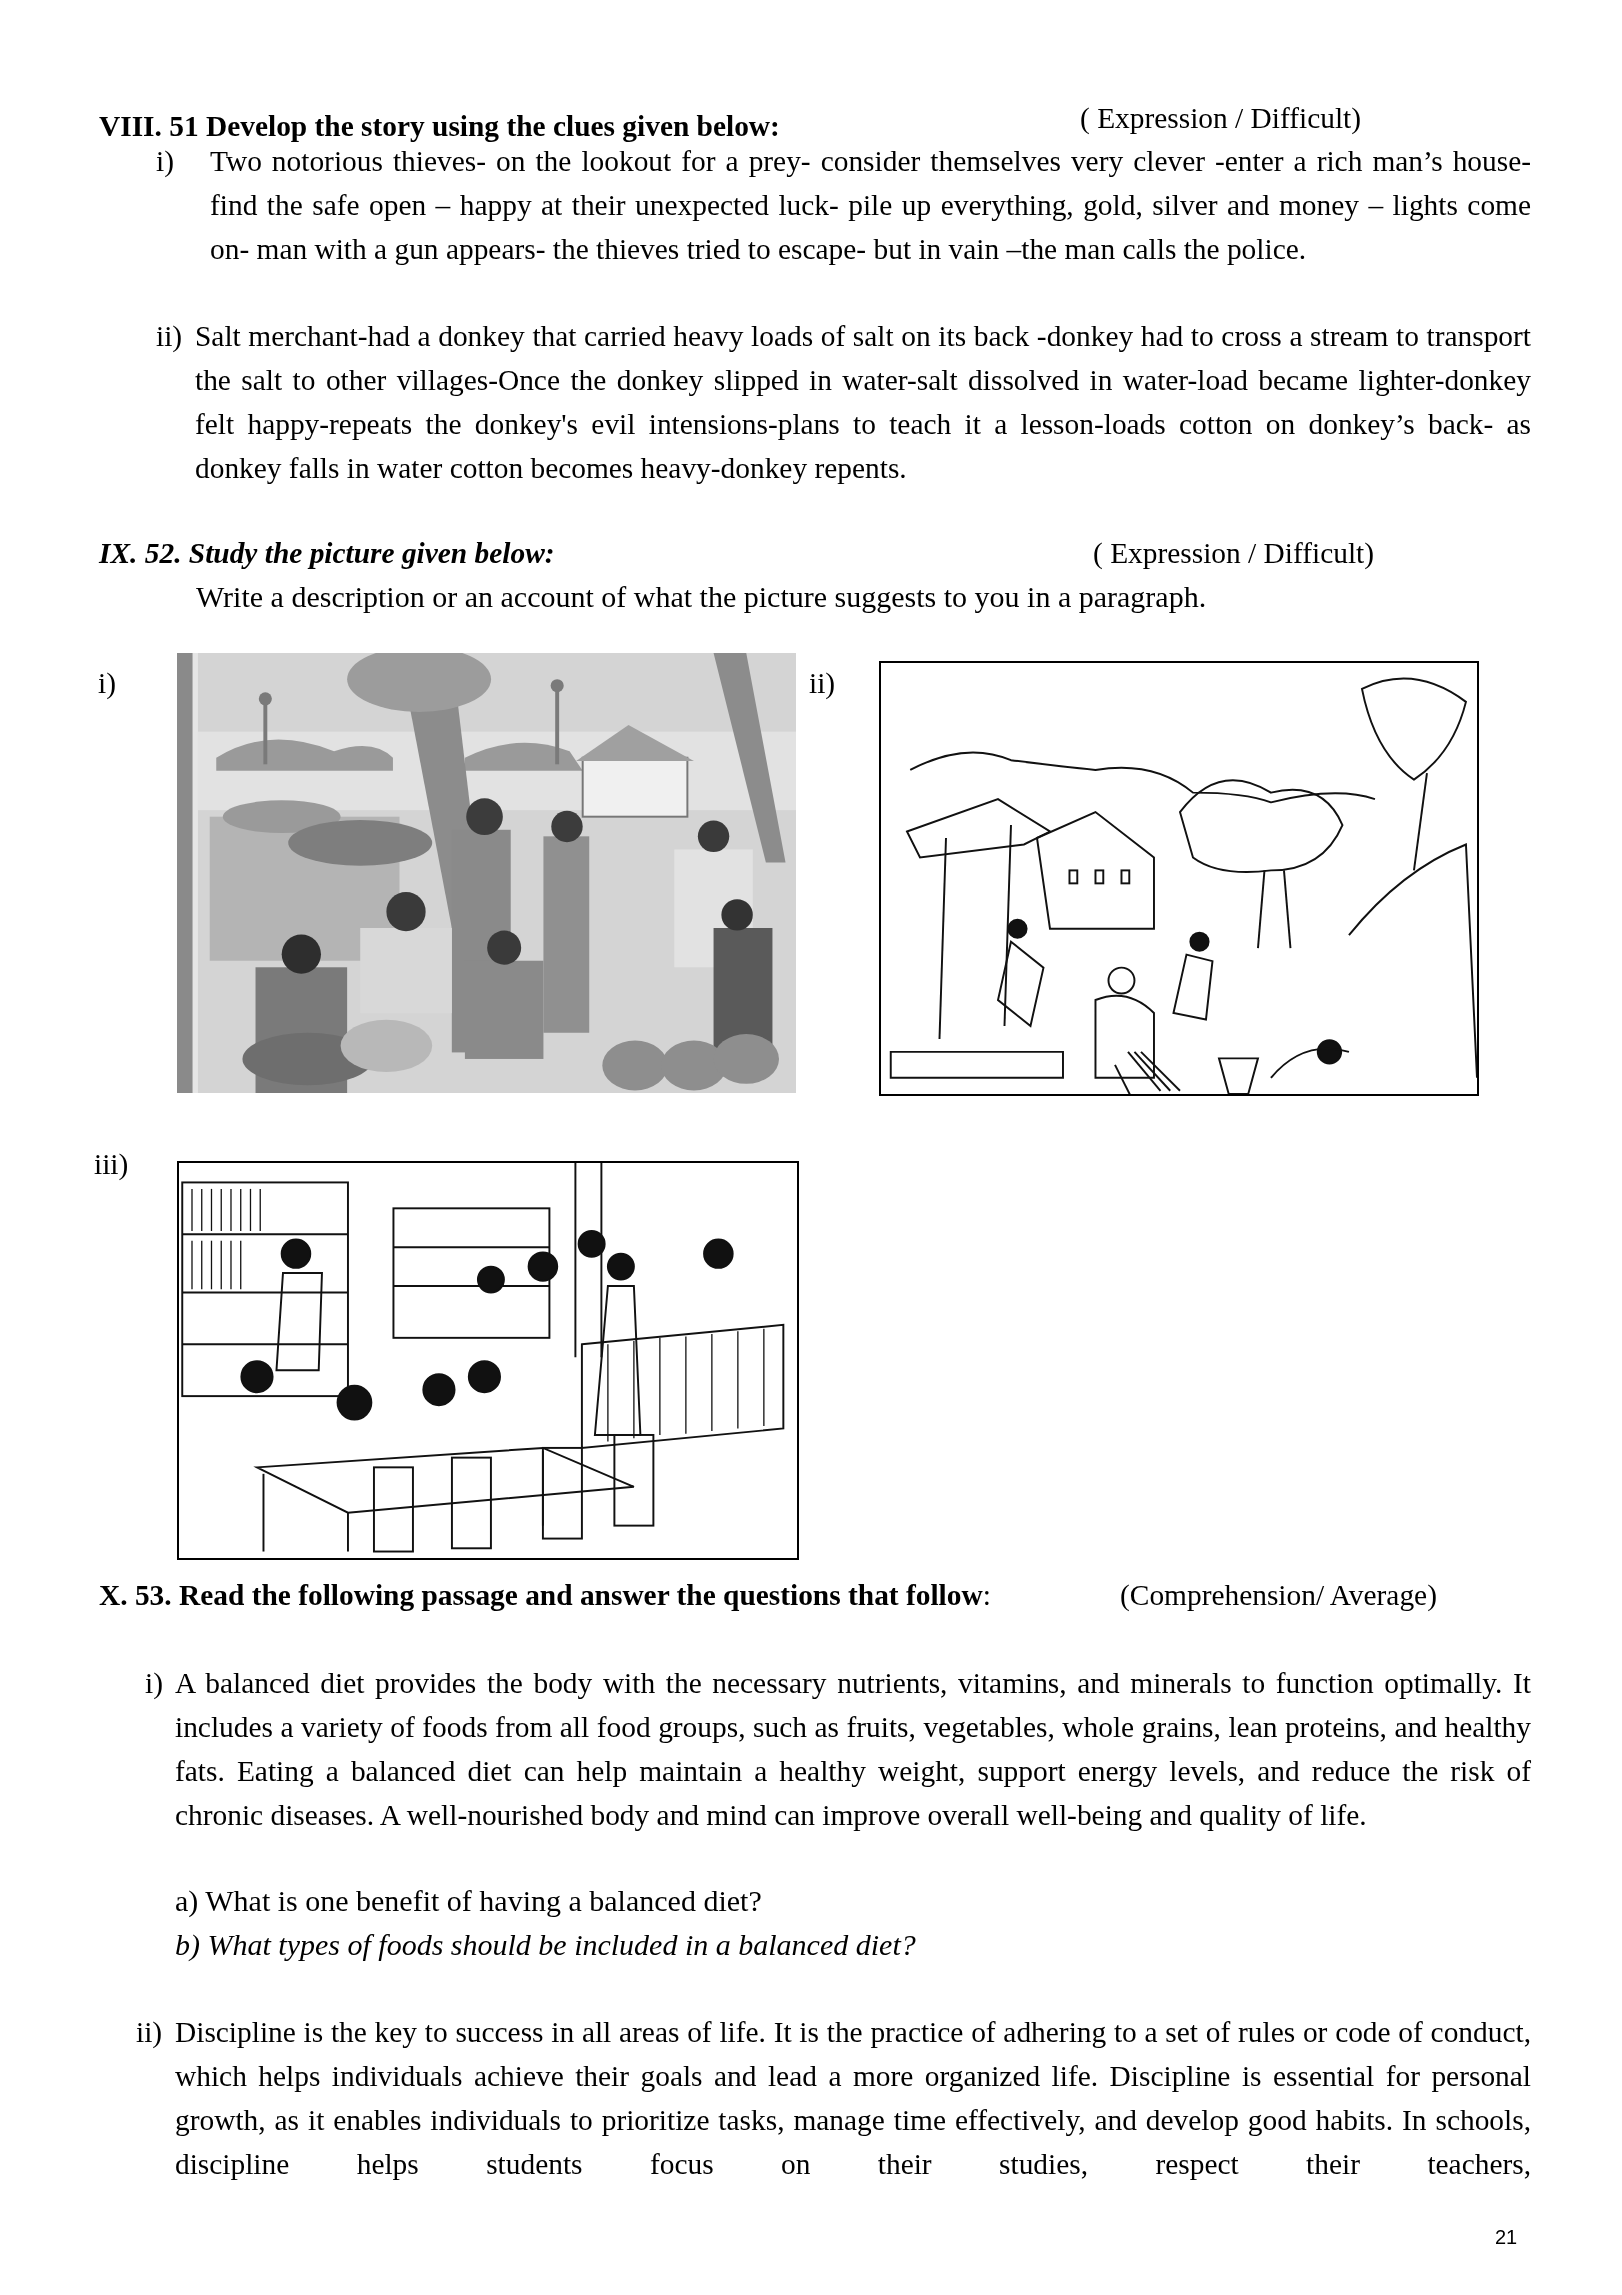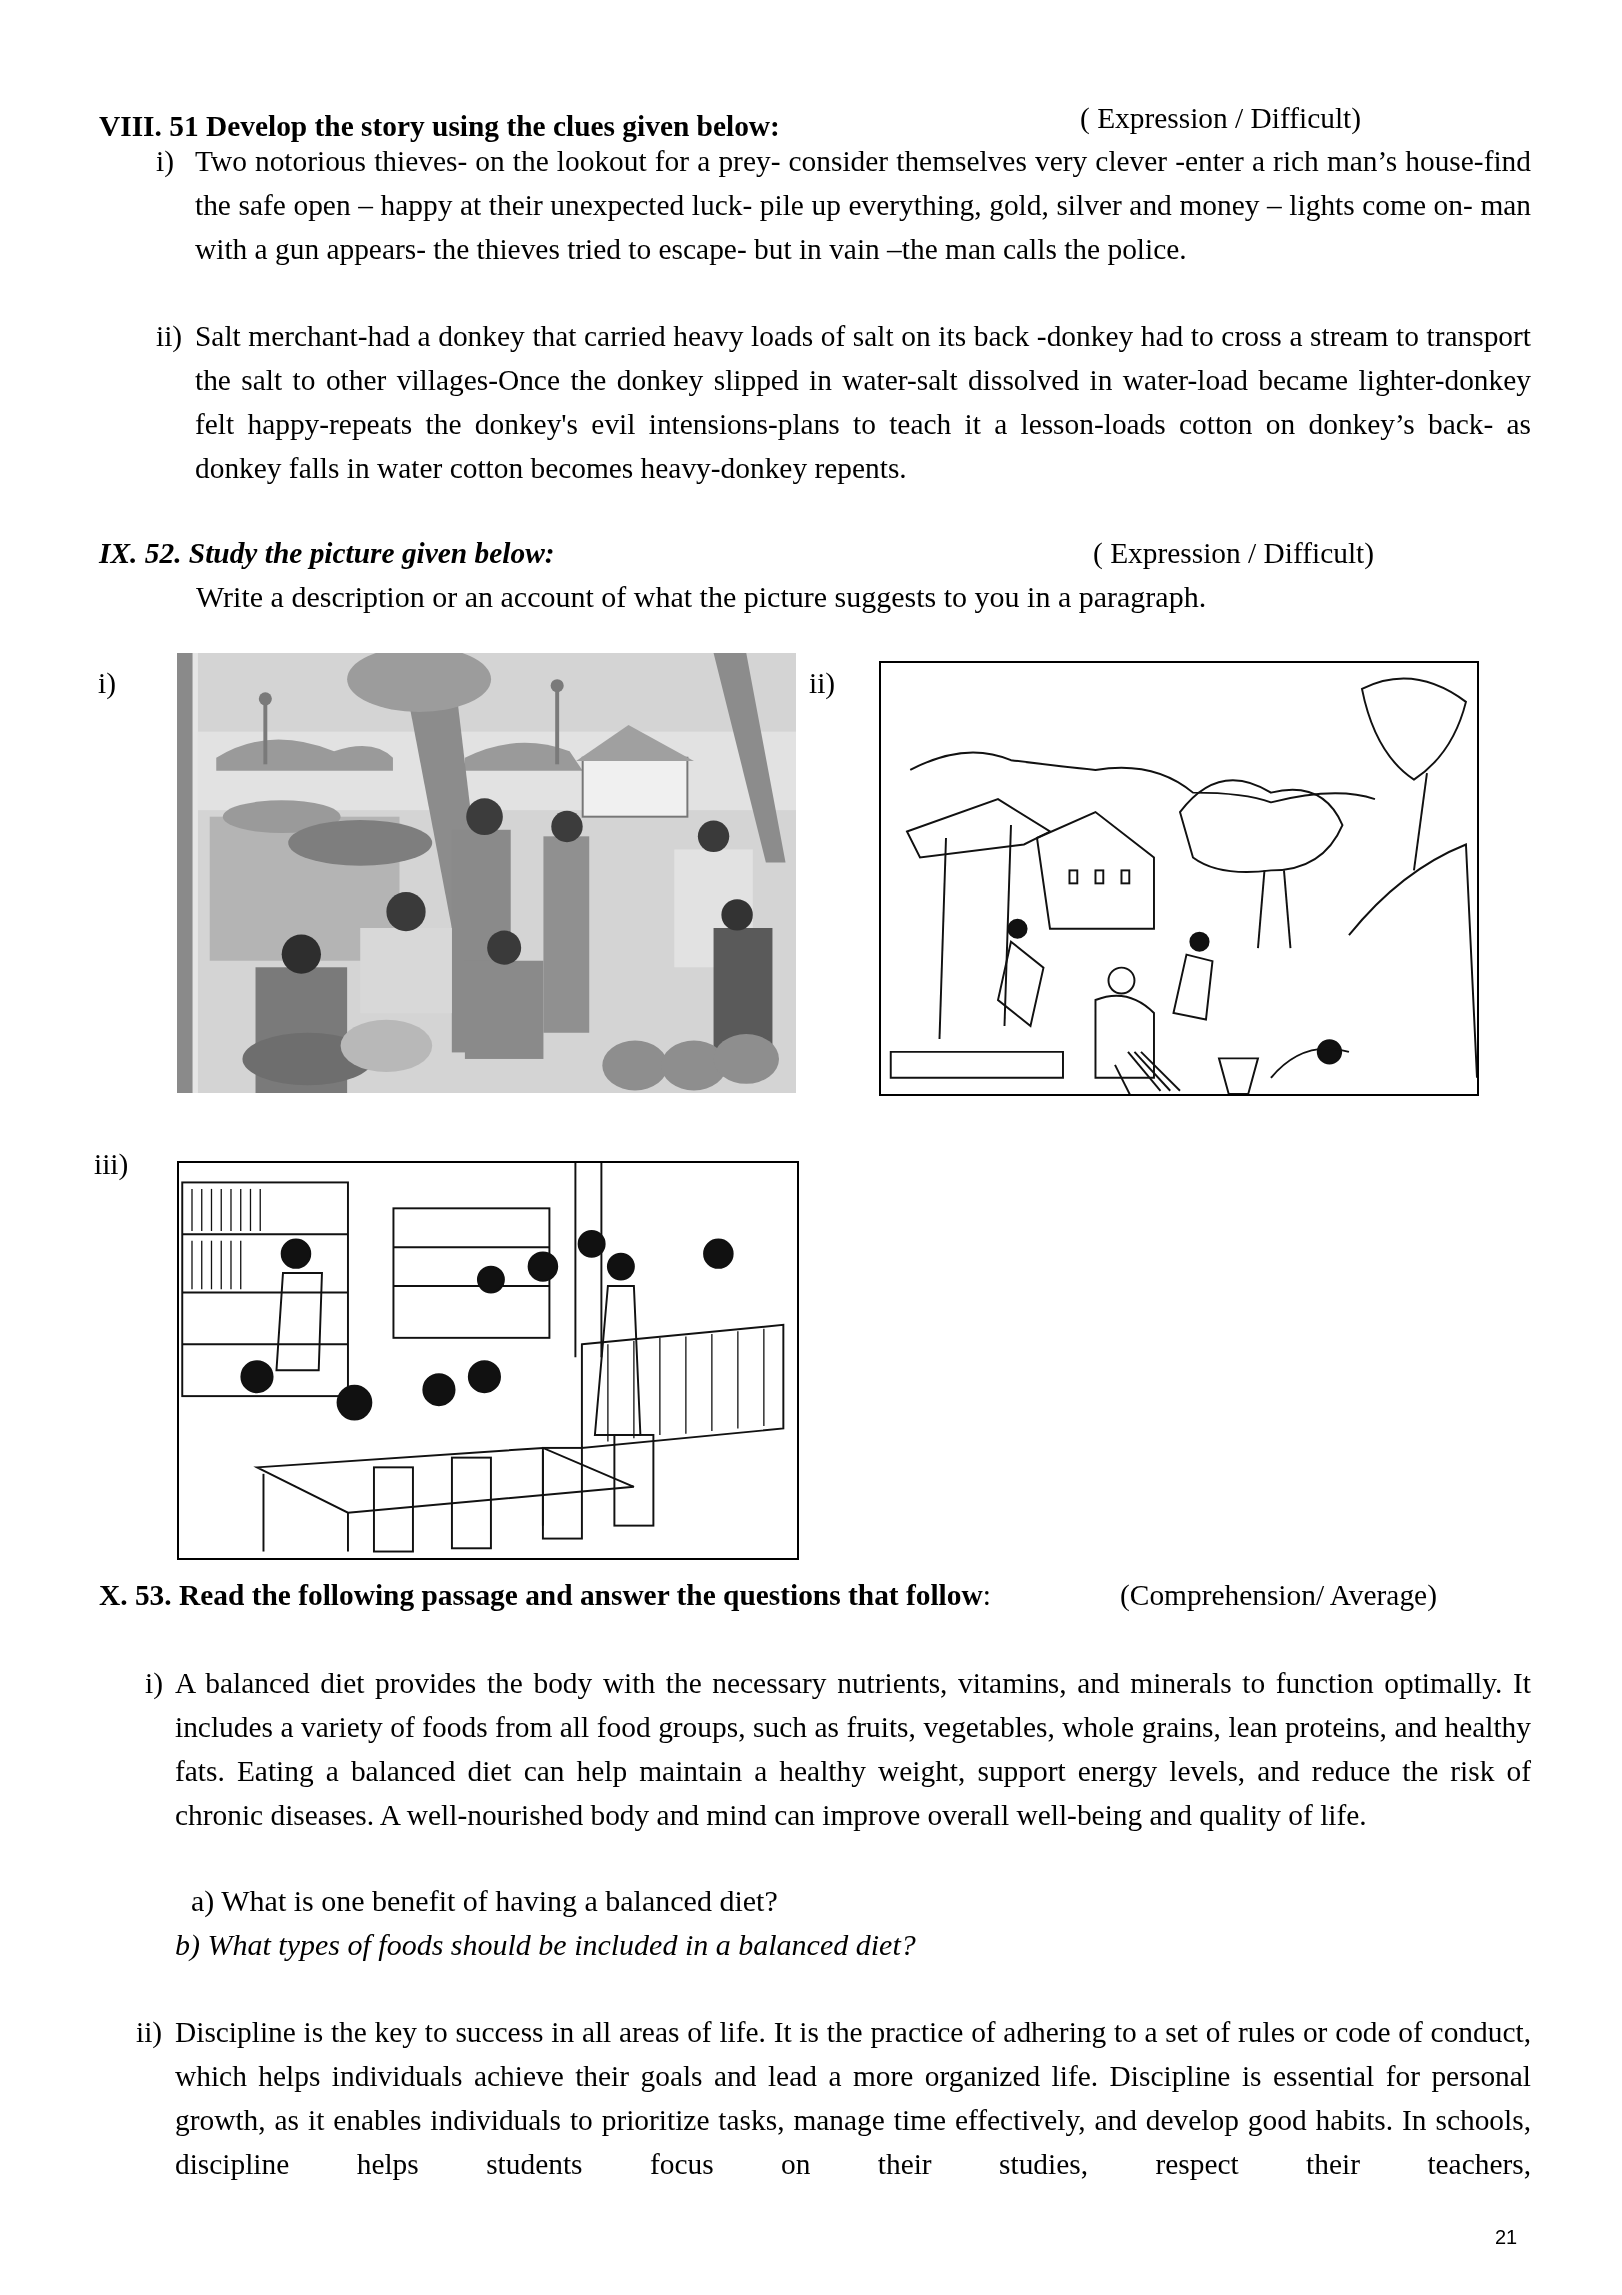--- a/index.html
+++ b/index.html
@@ -22,21 +22,21 @@
   .page-num { position: absolute; font-family: "Liberation Sans", "DejaVu Sans", sans-serif; font-size: 20px; }
 </style>
 </head>
 <body>
 
 <div class="heading bold" style="left:99px; top:96px;margin-top:8px;">VIII. 51 Develop the story using the clues given below:</div>
 <div class="tag" style="left:1080px; top:96px;">( Expression / Difficult)</div>
 
 <div class="item" style="left:156px; top:139px; width:1375px;">
   <span class="num">i)</span>
-  <div class="body" style="margin-left:39px;">Two notorious thieves- on the lookout for a prey- consider themselves very clever -enter a rich man’s house-find the safe open – happy at their unexpected luck- pile up everything, gold, silver and money – lights come on- man with a gun appears- the thieves tried to escape- but in vain –the man calls the police.</div>
+  <div class="body" style="margin-left:54px;">Two notorious thieves- on the lookout for a prey- consider themselves very clever -enter a rich man’s house-find the safe open – happy at their unexpected luck- pile up everything, gold, silver and money – lights come on- man with a gun appears- the thieves tried to escape- but in vain –the man calls the police.</div>
 </div>
 
 <div class="item" style="left:156px; top:314px; width:1375px;">
   <span class="num">ii)</span>
   <div class="body" style="margin-left:39px;">Salt merchant-had a donkey that carried heavy loads of salt on its back -donkey had to cross a stream to transport the salt to other villages-Once the donkey slipped in water-salt dissolved in water-load became lighter-donkey felt happy-repeats the donkey's evil intensions-plans to teach it a lesson-loads cotton on donkey’s back- as donkey falls in water cotton becomes heavy-donkey repents.</div>
 </div>
 
 <div class="heading bold" style="left:99px; top:531px;font-style:italic;">IX. 52. Study the picture given below:</div>
 <div class="tag" style="left:1093px; top:531px;">( Expression / Difficult)</div>
 <div class="subq" style="left:196px; top:575px;">Write a description or an account of what the picture suggests to you in a paragraph.</div>
@@ -181,21 +181,21 @@
 
 <div class="heading" style="left:99px; top:1573px;">
   <span class="bold">X. 53. Read the following passage and answer the questions that follow</span><span>:</span>
 </div>
 <div class="tag" style="left:1120px; top:1573px;">(Comprehension/ Average)</div>
 
 <div class="item" style="left:145px; top:1661px; width:1386px;">
   <span class="num">i)</span>
   <div class="body" style="margin-left:30px;">A balanced diet provides the body with the necessary nutrients, vitamins, and minerals to function optimally. It includes a variety of foods from all food groups, such as fruits, vegetables, whole grains, lean proteins, and healthy fats. Eating a balanced diet can help maintain a healthy weight, support energy levels, and reduce the risk of chronic diseases. A well-nourished body and mind can improve overall well-being and quality of life.</div>
 </div>
-<div class="subq" style="left:191px; top:1879px;">a) What is one benefit of having a balanced diet?</div>
+<div class="subq" style="left:175px; top:1879px;">a) What is one benefit of having a balanced diet?</div>
 <div class="subq" style="left:175px; top:1923px;font-style:italic;">b) What types of foods should be included in a balanced diet?</div>
 
 <div class="item" style="left:136px; top:2010px; width:1395px;">
   <span class="num">ii)</span>
   <div class="body last-left" style="margin-left:39px; text-align-last: justify;">Discipline is the key to success in all areas of life. It is the practice of adhering to a set of rules or code of conduct, which helps individuals achieve their goals and lead a more organized life. Discipline is essential for personal growth, as it enables individuals to prioritize tasks, manage time effectively, and develop good habits. In schools, discipline helps students focus on their studies, respect their teachers,</div>
 </div>
 
 <div class="page-num" style="left:1495px; top:2226px;">21</div>
 
 

